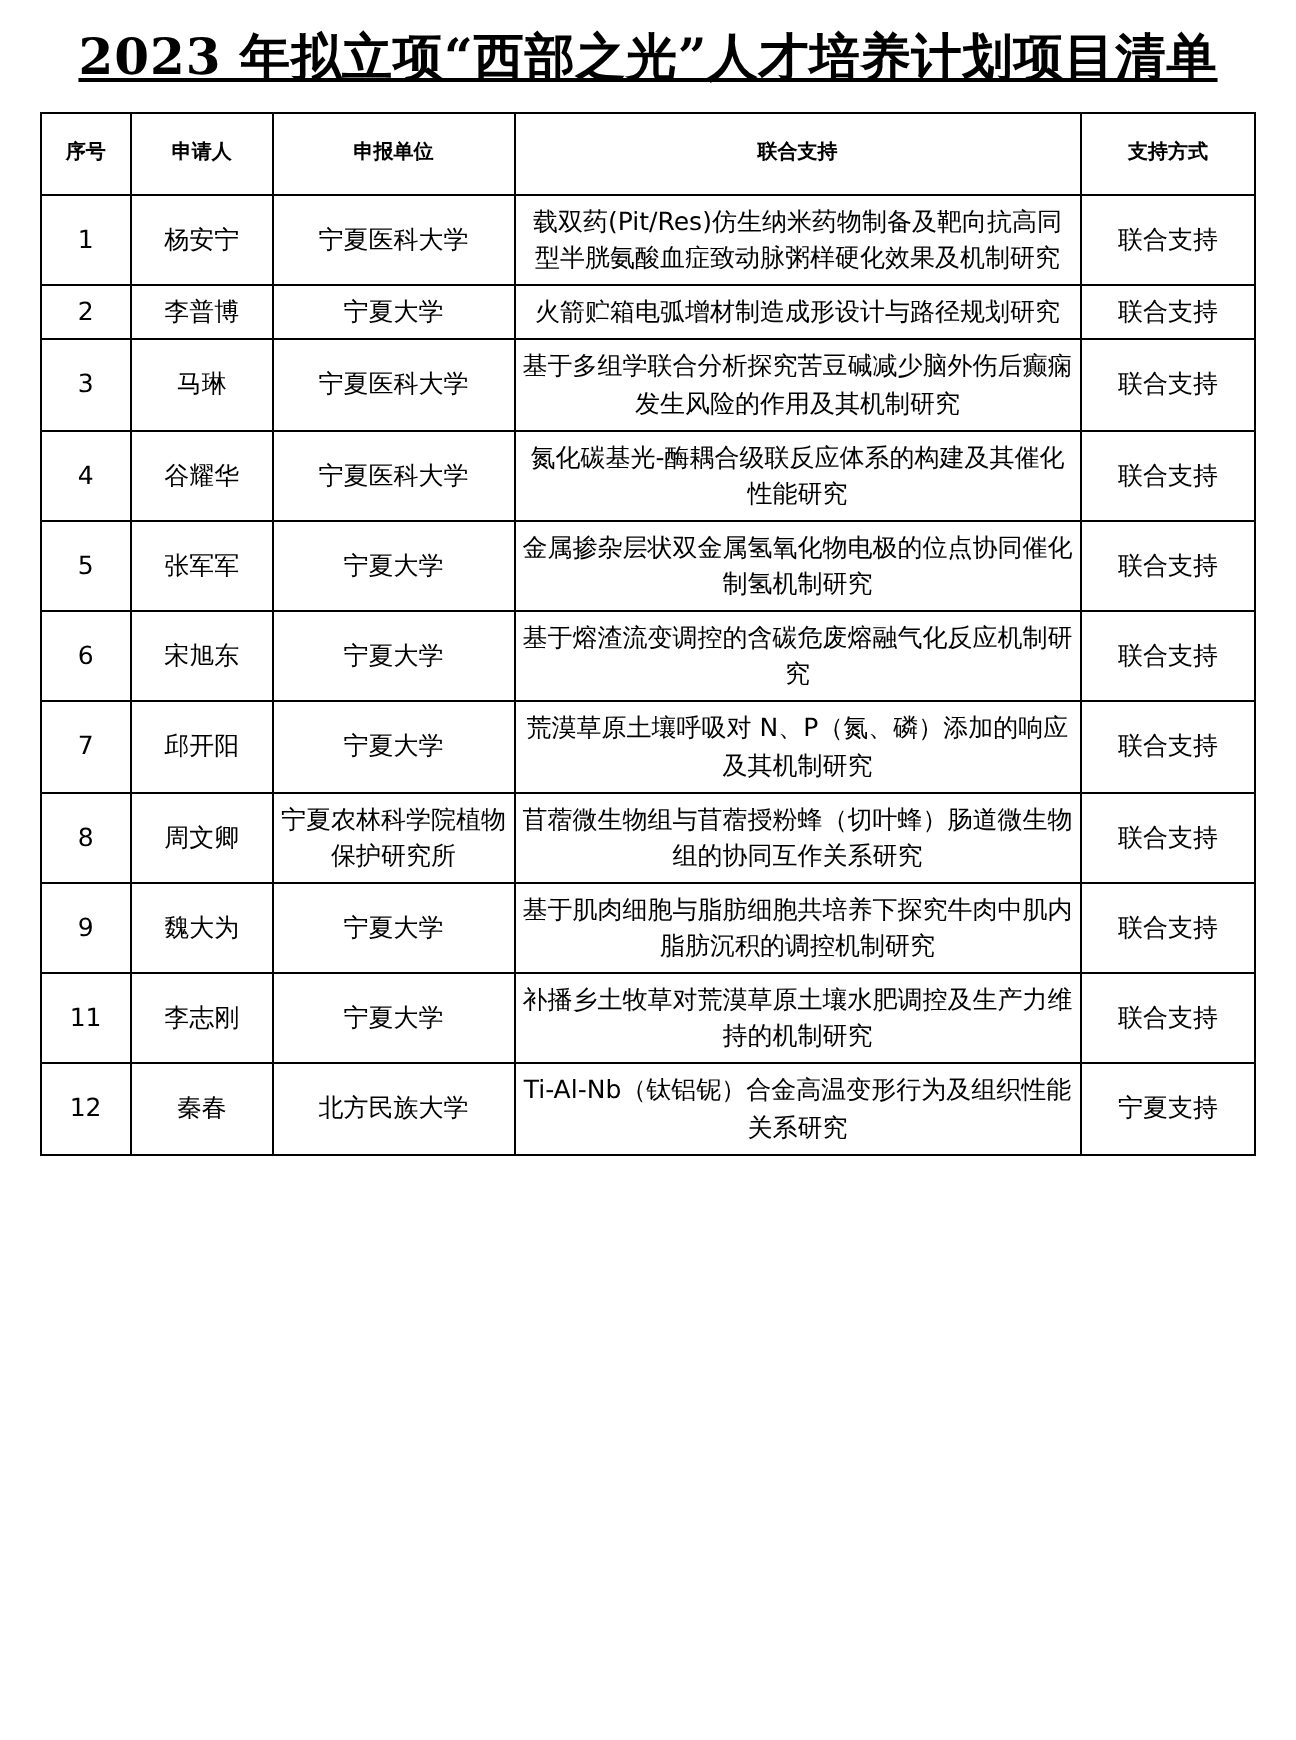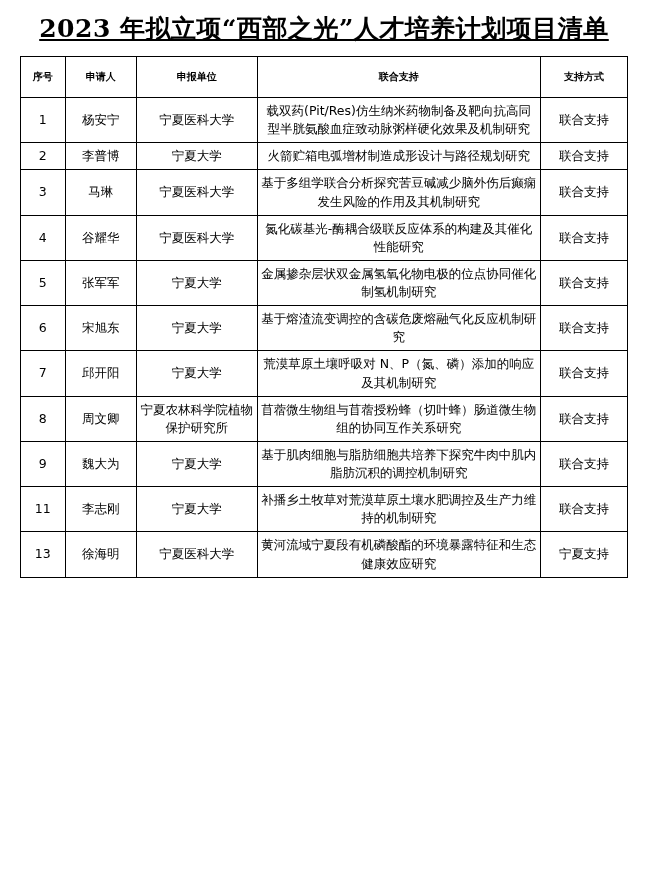--- a/index.html
+++ b/index.html
@@ -150,21 +150,21 @@
         <td>联合支持</td>
       </tr>
       <tr>
         <td>11</td>
         <td>李志刚</td>
         <td>宁夏大学</td>
         <td class="proj">补播乡土牧草对荒漠草原土壤水肥调控及生产力维持的机制研究</td>
         <td>联合支持</td>
       </tr>
       <tr>
-        <td>13</td>
-        <td>徐海明</td>
-        <td>宁夏医科大学</td>
-        <td class="proj">黄河流域宁夏段有机磷酸酯的环境暴露特征和生态健康效应研究</td>
+        <td>12</td>
+        <td>秦春</td>
+        <td>北方民族大学</td>
+        <td class="proj">Ti-Al-Nb（钛铝铌）合金高温变形行为及组织性能关系研究</td>
         <td>宁夏支持</td>
       </tr>
     </tbody>
   </table>
 </div>
 
 </body></html>

